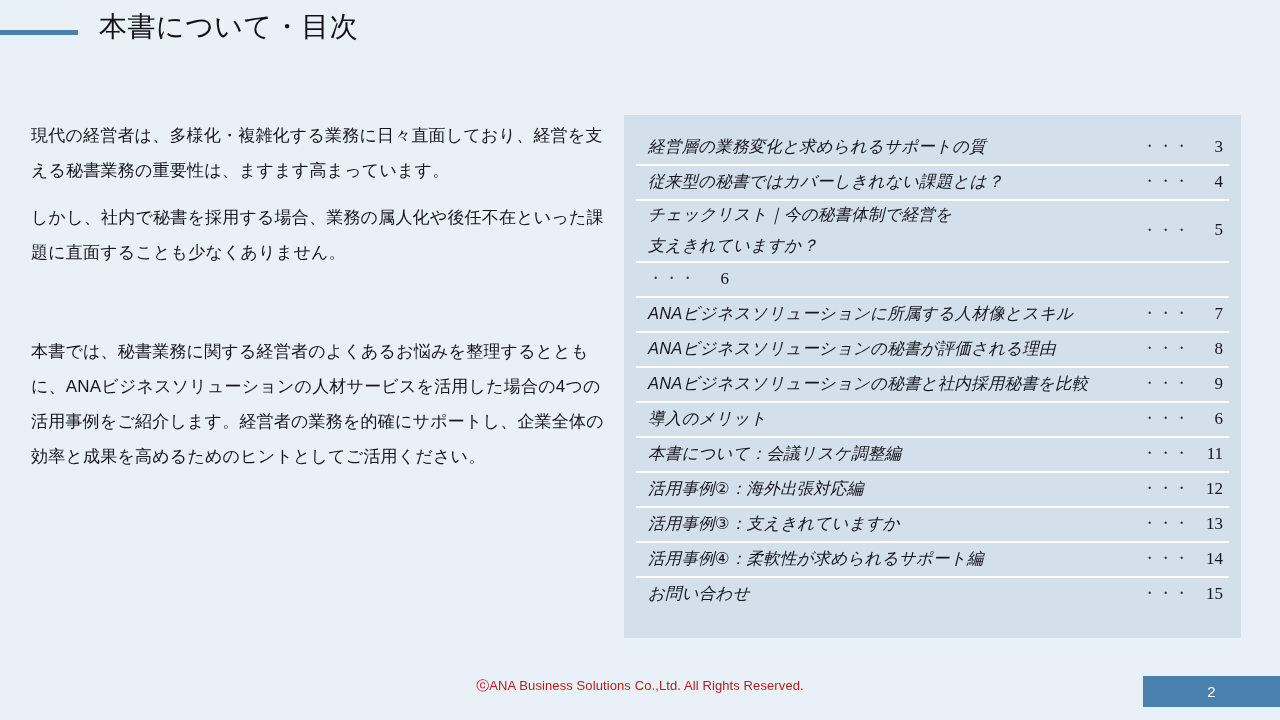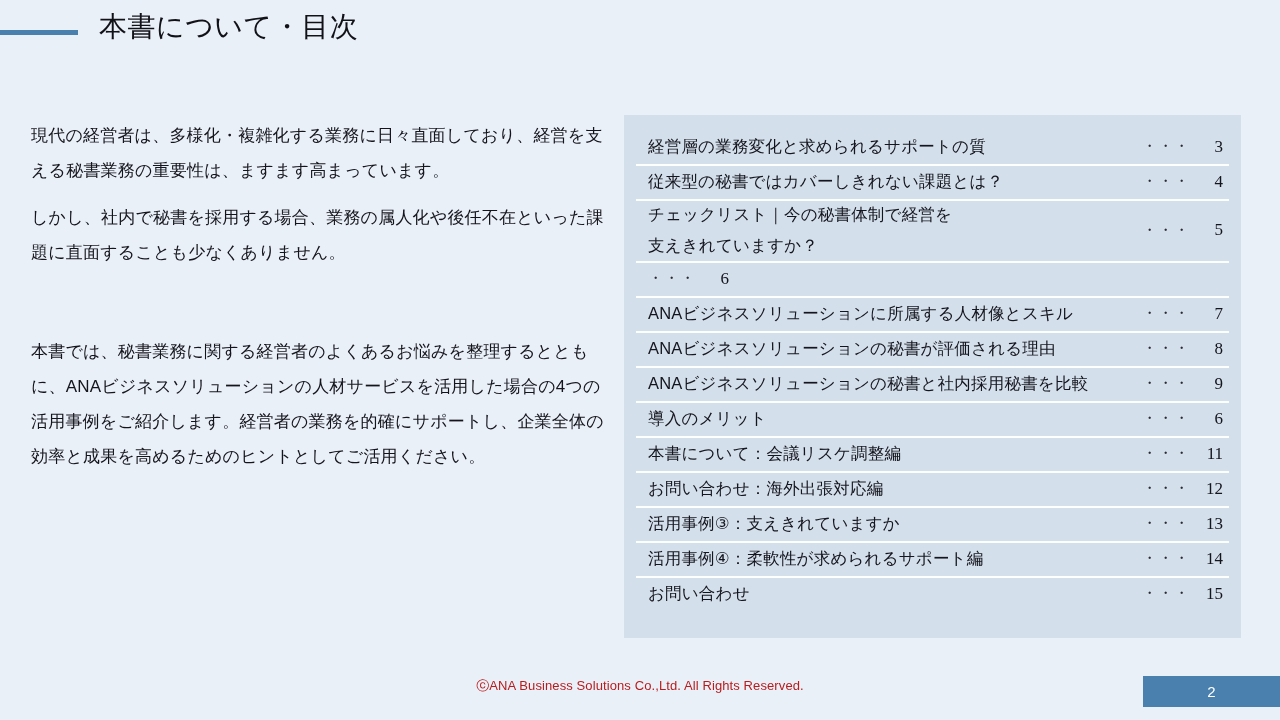--- a/index.html
+++ b/index.html
@@ -98,20 +98,21 @@
     min-height: 62px;
   }
   .toc-label {
     font-size: 16.5px;
     line-height: 31px;
     color: #15151d;
     letter-spacing: 0.2px;
     white-space: pre-line;
     flex: 1 1 auto;
     padding-right: 10px;
+    font-style: italic;
   }
   .toc-tail {
     flex: 0 0 auto;
     display: flex;
     align-items: center;
     white-space: nowrap;
     font-size: 16.5px;
     color: #15151d;
   }
   .toc-dots {
@@ -233,21 +234,21 @@
       </div>
     </div>
     <div class="toc-row">
       <div class="toc-label">本書について：会議リスケ調整編</div>
       <div class="toc-tail">
         <span class="toc-dots">・・・</span>
         <span class="toc-page">11</span>
       </div>
     </div>
     <div class="toc-row">
-      <div class="toc-label">お問い合わせ：海外出張対応編</div>
+      <div class="toc-label">活用事例②：海外出張対応編</div>
       <div class="toc-tail">
         <span class="toc-dots">・・・</span>
         <span class="toc-page">12</span>
       </div>
     </div>
     <div class="toc-row">
       <div class="toc-label">活用事例③：支えきれていますか</div>
       <div class="toc-tail">
         <span class="toc-dots">・・・</span>
         <span class="toc-page">13</span>

